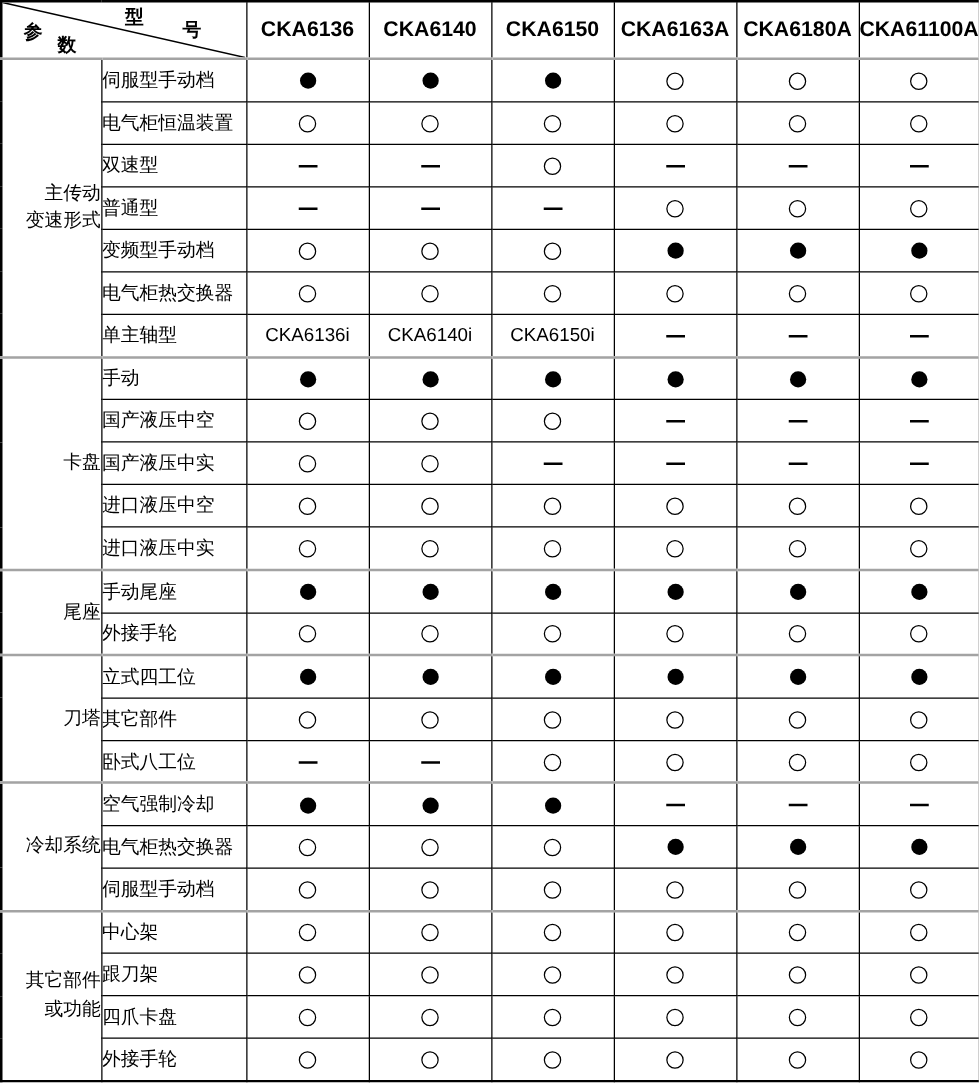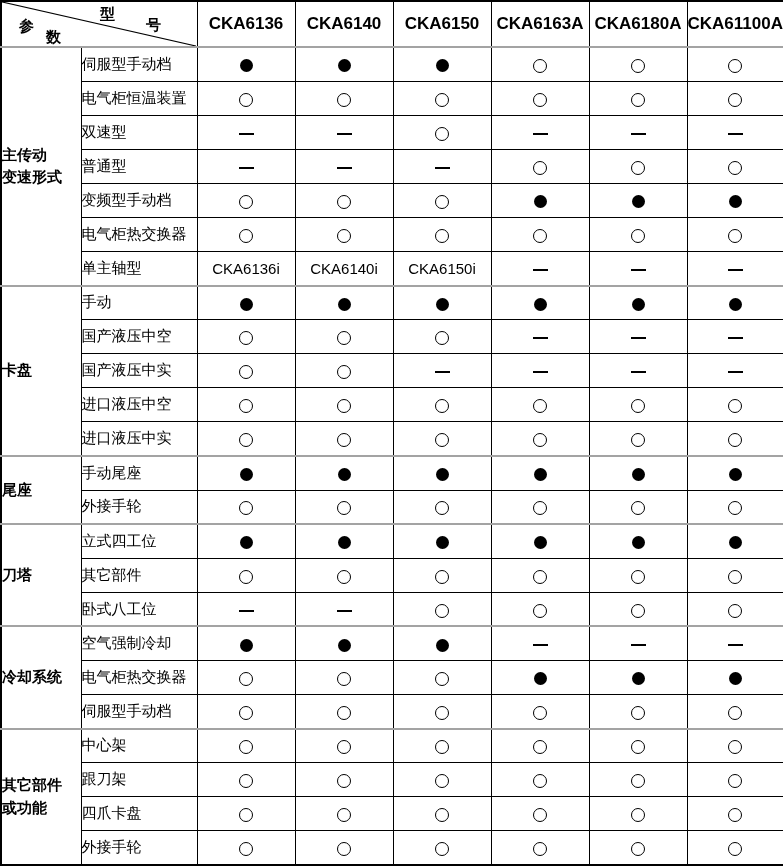--- a/index.html
+++ b/index.html
@@ -3,21 +3,21 @@
 <meta charset="utf-8">
 <style>
   html,body{margin:0;padding:0;background:#ffffff;}
   body{width:783px;height:866px;font-family:"Liberation Sans","DejaVu Sans",sans-serif;color:#000;}
   table.spec{border-collapse:collapse;table-layout:fixed;width:783px;height:866px;background:#fff;border:2px solid #000;}
   .spec th,.spec td{border:1px solid #000;padding:0;vertical-align:middle;overflow:hidden;}
   thead tr{height:46px;}
   tbody tr{height:34px;}
   tr.group-start td,tr.group-start th{border-top:2px solid #a3a3a3;}
   .model-header{font-weight:bold;font-size:17px;text-align:center;letter-spacing:0;}
-  .group-cell{font-size:15px;font-weight:bold;text-align:left;white-space:pre-line;line-height:1.5;}
+  .group-cell{font-size:15px;font-weight:normal;text-align:right;white-space:pre-line;line-height:1.5;}
   .param-cell{font-size:15px;text-align:left;padding-left:9px;}
   .value-cell{text-align:center;font-size:15px;}
   .sym{display:inline-block;vertical-align:middle;}
   .dot-filled{width:13px;height:13px;border-radius:50%;background:#000;}
   .dot-open{width:12px;height:12px;border-radius:50%;border:1px solid #000;background:#fff;box-sizing:content-box;}
   .dash{width:15px;height:2px;background:#000;}
   .corner{position:relative;}
   .corner svg{position:absolute;left:0;top:0;display:block;}
   .corner span{position:absolute;font-size:15px;line-height:1;}
 </style>

